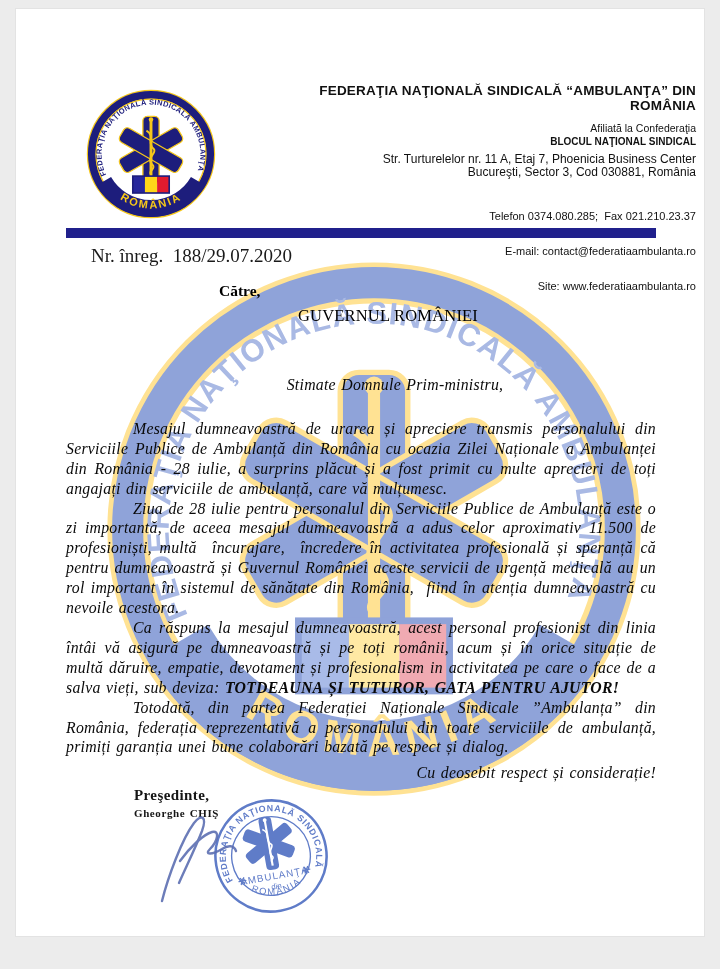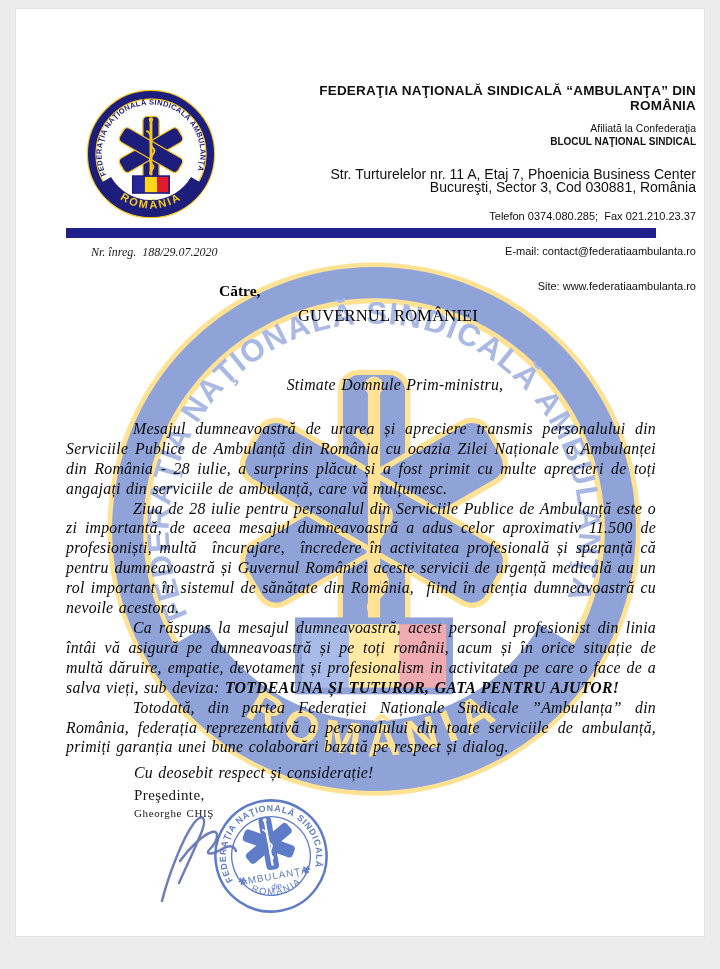--- a/index.html
+++ b/index.html
@@ -13,41 +13,41 @@
   .page{
     position:absolute;left:15px;top:8px;width:690px;height:929px;
     background:#ffffff;border:1px solid #e3e3e3;box-sizing:border-box;
   }
   
   .logo{position:absolute;left:70px;top:80px;width:130px;height:130px;z-index:2;}
   .head-block{position:absolute;left:160px;top:74px;width:520px;text-align:right;z-index:2;color:#111;}
   .org-title{font-weight:bold;font-size:13.5px;line-height:15px;letter-spacing:.2px;}
   .affiliation{position:absolute;left:0;top:39px;width:100%;font-size:10.5px;line-height:13px;}
   .affiliation .b{font-weight:bold;font-size:10px;}
-  .addr{position:absolute;left:0;top:70px;width:100%;font-size:14px;line-height:12.5px;margin-top:15px;}
+  .addr{position:absolute;left:0;top:70px;width:100%;font-size:12px;line-height:12.5px;}
   .contact{position:absolute;left:0;top:104px;width:100%;font-size:11px;line-height:11.8px;white-space:pre-wrap;}
   .navy-bar{position:absolute;left:50px;top:219px;width:590px;height:10px;background:#20208c;z-index:2;}
   
   .reg-no{position:absolute;left:75px;top:236px;font-family:"Liberation Serif",serif;
-          font-style:italic;font-size:12px;color:#1a1a1a;white-space:pre-wrap;z-index:2;}
+          font-size:19px;color:#1a1a1a;white-space:pre-wrap;z-index:2;}
   .recipient{position:absolute;left:54px;top:272px;width:636px;text-align:center;z-index:2;
              font-family:"Liberation Serif",serif;color:#000;}
   .to-label{text-align:left;margin-left:149px;font-weight:bold;font-size:15.5px;line-height:19px;}
   .to-org{font-weight:normal;font-size:16.5px;line-height:20px;margin-top:6px;letter-spacing:.2px;}
   .to-person{font-weight:bold;font-size:16.5px;line-height:20px;margin-top:8px;letter-spacing:.2px;}
   .flow{position:absolute;left:50px;top:366px;width:590px;z-index:2;
         font-family:"Liberation Serif",serif;font-style:italic;
         font-size:15.8px;line-height:19.9px;color:#090909;
         letter-spacing:.25px;word-spacing:1.2px;}
   .flow p{margin:0;text-align:justify;text-indent:67px;white-space:pre-wrap;}
   .flow .salutation{text-align:center;text-indent:68px;margin:0;}
   .flow .first{margin-top:24px;}
-  .flow .closing{text-align:left;text-indent:68px;margin-top:6px;}
+  .flow .closing{text-align:right;text-indent:68px;margin-top:6px;}
   .motto{font-weight:bold;}
-  .sig-block{margin:3px 0 0 68px;font-style:normal;font-weight:normal;
+  .sig-block{margin:3px 0 0 68px;font-style:normal;font-weight:bold;
              font-family:"Liberation Serif",serif;color:#151515;}
   .sig-title{font-size:15px;line-height:18px;letter-spacing:.4px;}
   .sig-name{font-size:11px;line-height:19px;letter-spacing:.6px;}
   
   .watermark{position:absolute;left:88px;top:250px;width:540px;height:540px;z-index:1;pointer-events:none;}
   .stamp{position:absolute;left:196px;top:788px;width:118px;height:118px;z-index:3;
          transform:rotate(-10deg);opacity:.88;}
   .signature{position:absolute;left:128px;top:798px;width:132px;height:102px;z-index:4;opacity:.9;}
   svg text{font-family:"Liberation Sans",sans-serif;}
 </style>

